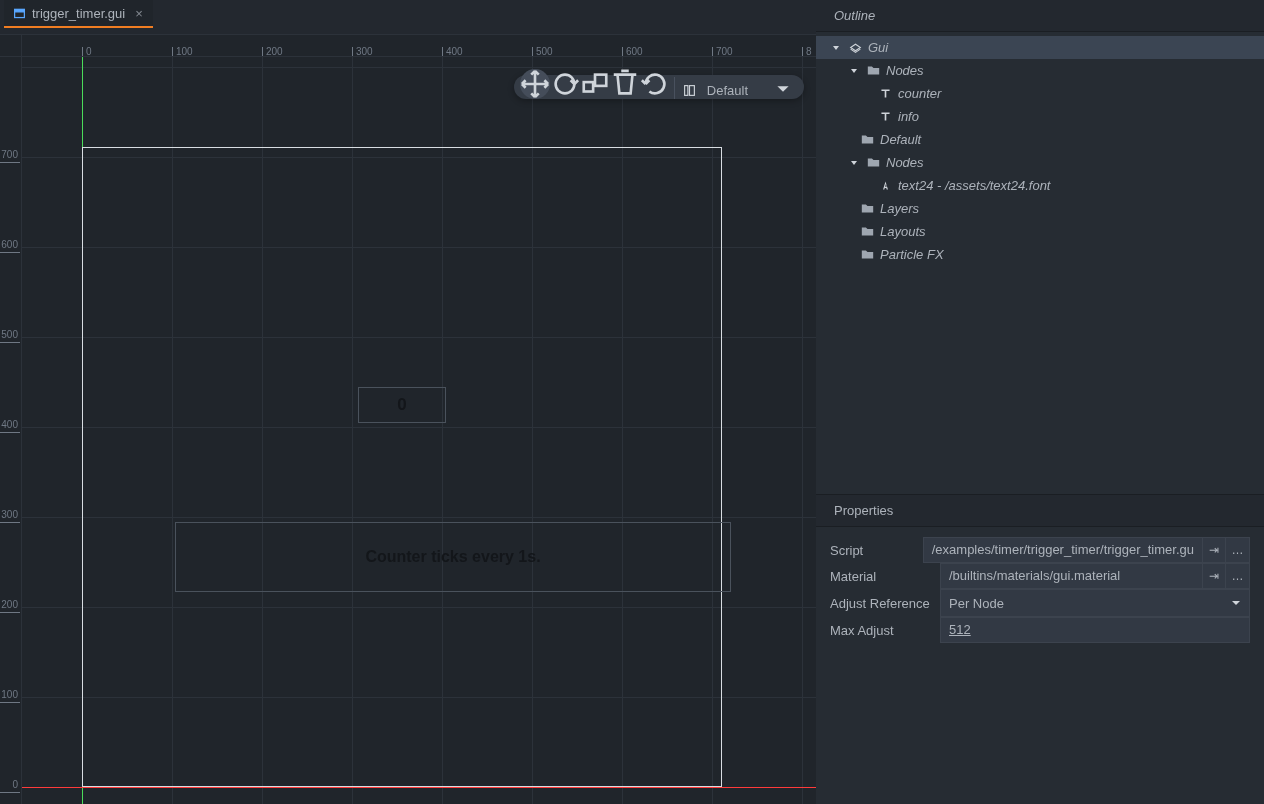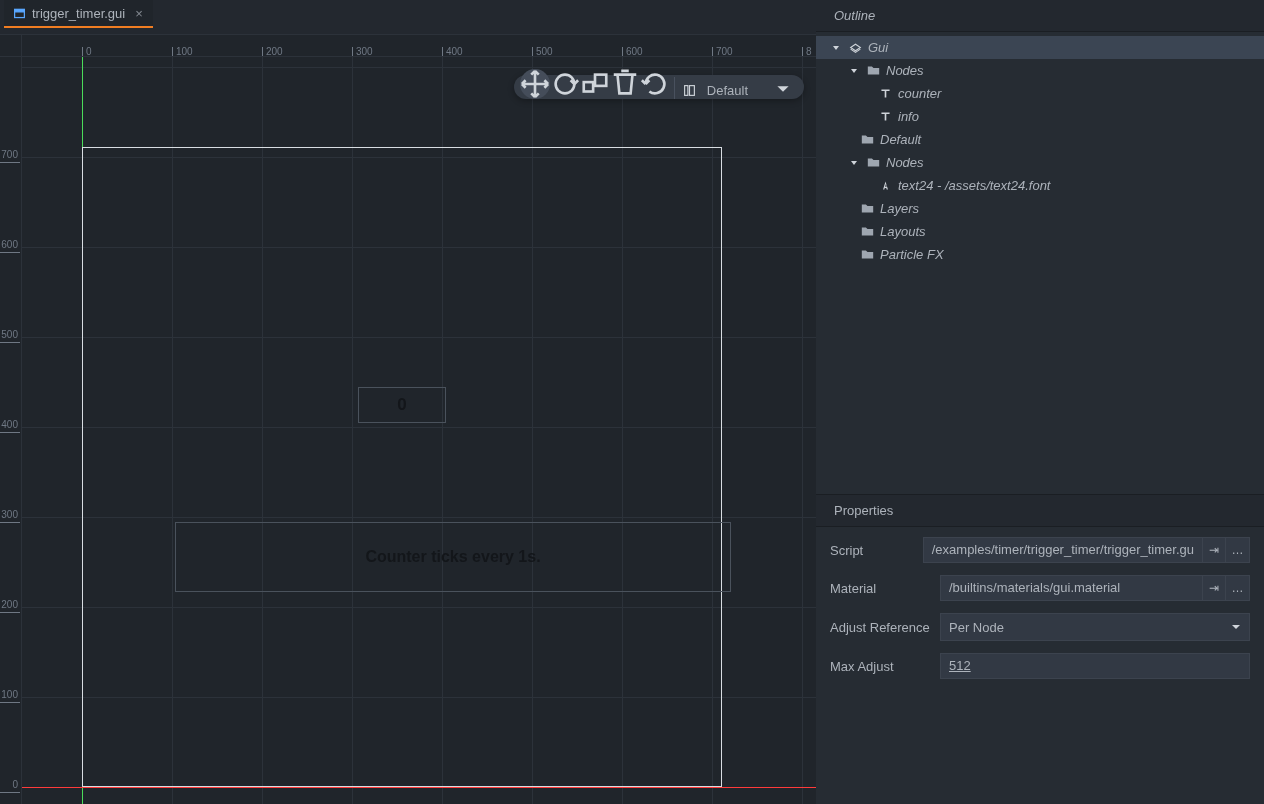--- a/index.html
+++ b/index.html
@@ -68,21 +68,21 @@
   .outline-body{flex:1;overflow:auto;padding:4px 0;}
   .tree-row{height:23px;display:flex;align-items:center;gap:6px;padding-right:8px;color:var(--text);cursor:default;}
   .tree-row.selected{background:var(--sel);}
   .tw{display:inline-flex;width:12px;height:12px;align-items:center;justify-content:center;}
   .tw svg{width:8px;height:8px;}
   .tree-icon{width:14px;height:14px;display:inline-flex;align-items:center;justify-content:center;color:var(--text);}
   .tree-icon svg{width:13px;height:13px;}
 
   
   .props{border-top:1px solid #1a1e23;}
-  .props-body{padding:10px 14px 20px 14px;display:flex;flex-direction:column;gap:12px;}
+  .props-body{padding:10px 14px 20px 14px;display:flex;flex-direction:column;}
   .prop-row{display:flex;align-items:center;gap:10px;}
   .prop-label{width:100px;color:var(--text);font-size:13px;}
   .prop-field{flex:1;display:flex;align-items:flex-end;border-radius:6px;}
   .input{flex:1;height:26px;background:var(--input-bg);border:1px solid var(--input-border);border-right:none;color:var(--text);padding:0 8px;font-size:13px;line-height:24px;overflow:hidden;white-space:nowrap;text-overflow:clip;}
   .input.full{border-right:1px solid var(--input-border);text-decoration:underline;}
   .mini-btn{width:24px;height:26px;background:var(--input-bg);border:1px solid var(--input-border);border-left:1px solid var(--input-border);display:flex;align-items:center;justify-content:center;color:var(--text);font-size:12px;}
   .mini-btn + .mini-btn{border-left:none;}
   .select{flex:1;height:28px;background:var(--input-bg);border:1px solid var(--input-border);color:var(--text);padding:0 8px;display:flex;align-items:center;justify-content:space-between;}
   .select svg{width:10px;height:10px;}
 </style>

